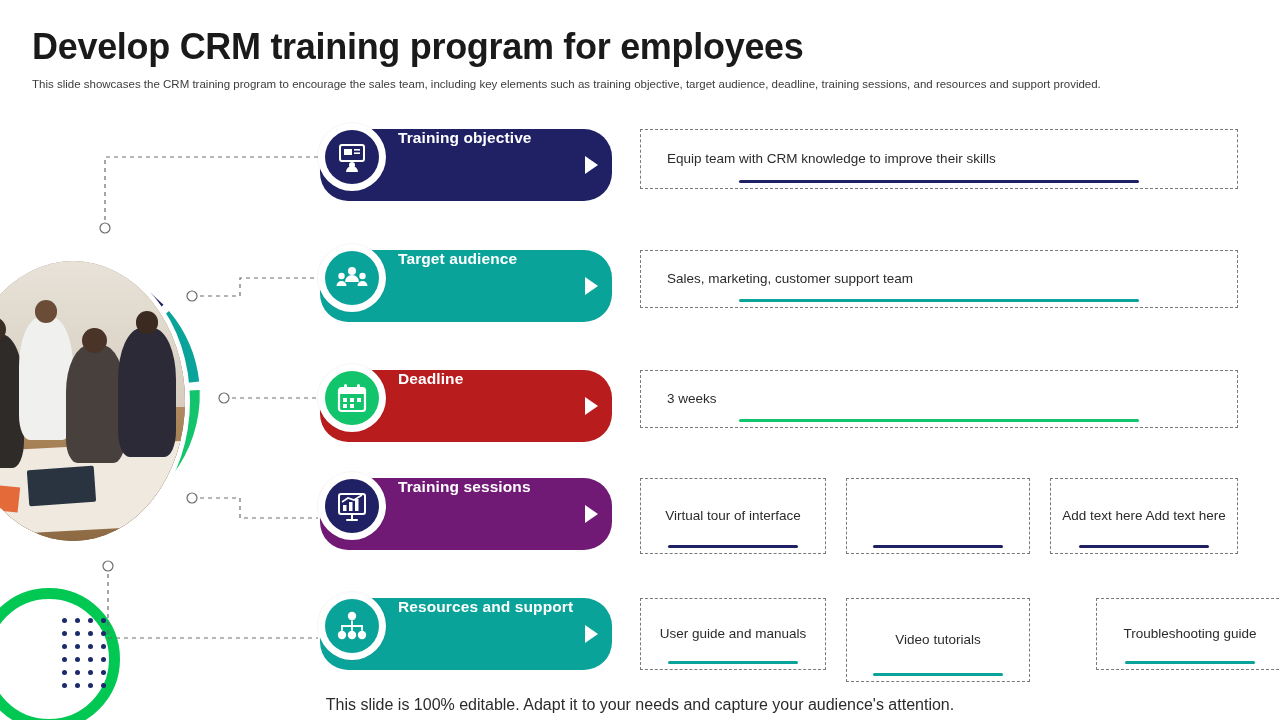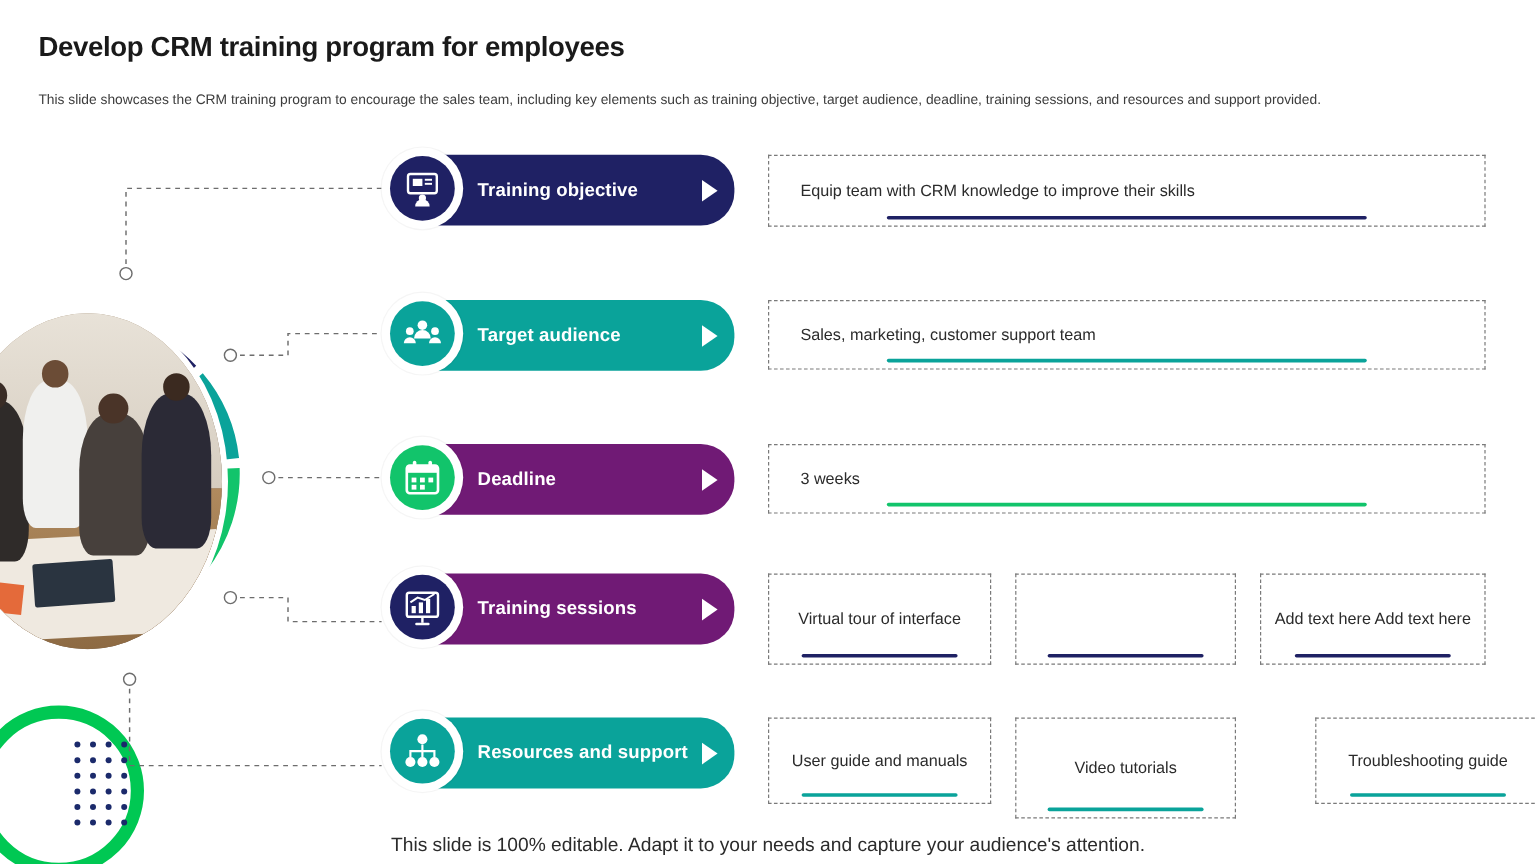--- a/index.html
+++ b/index.html
@@ -13,21 +13,21 @@
     font-family: "Liberation Sans", sans-serif;
     overflow: hidden;
     position: relative;
   }
 
   
   .title {
     position: absolute;
     left: 32px;
     top: 26px;
-    font-size: 23px;
+    font-size: 36px;
     font-weight: bold;
     color: #1a1a1a;
     letter-spacing: -0.3px;
   }
   .subtitle {
     position: absolute;
     left: 32px;
     top: 77px;
     width: 1130px;
     font-size: 11.5px;
@@ -158,24 +158,23 @@
   }
 
   
   .row {
     position: absolute;
     left: 320px;
   }
   .pill {
     position: relative;
     width: 292px;
-    height: 59px;
+    height: 72px;
     border-radius: 28px;
     display: flex;
-    align-items: center;
   }
   .pill-label {
     margin-left: 78px;
     font-size: 15.5px;
     font-weight: bold;
     color: #ffffff;
     letter-spacing: 0.1px;
   }
   .pill-arrow {
     position: absolute;
@@ -362,21 +361,21 @@
               <circle cx="5.5" cy="14" r="3.2" fill="white"></circle>
               <path d="M0.5 24 a5 5 0 0 1 10 0 z" fill="white"></path>
               <circle cx="26.5" cy="14" r="3.2" fill="white"></circle>
               <path d="M21.5 24 a5 5 0 0 1 10 0 z" fill="white"></path>
             </svg>
           </div>
         </div>
       </div>
     </div>
     <div class="row" style="top: 370px;">
-      <div class="pill" style="background: #701a75;">
+      <div class="pill" style="background: #b91c1c;">
         <div class="pill-label">Deadline</div>
         <div class="pill-arrow"></div>
         <div class="icon-badge">
           <div class="icon-inner" style="background: rgb(18, 196, 107);">
             <svg width="32" height="32" viewBox="0 0 32 32">
               <rect x="3" y="6" width="26" height="23" rx="2.5" fill="none" stroke="white" stroke-width="2.2"></rect>
               <rect x="3" y="6" width="26" height="6" fill="white"></rect>
               <rect x="8" y="2" width="3" height="7" rx="1.5" fill="white"></rect>
               <rect x="21" y="2" width="3" height="7" rx="1.5" fill="white"></rect>
               <rect x="7" y="16" width="4" height="4" fill="white"></rect>

